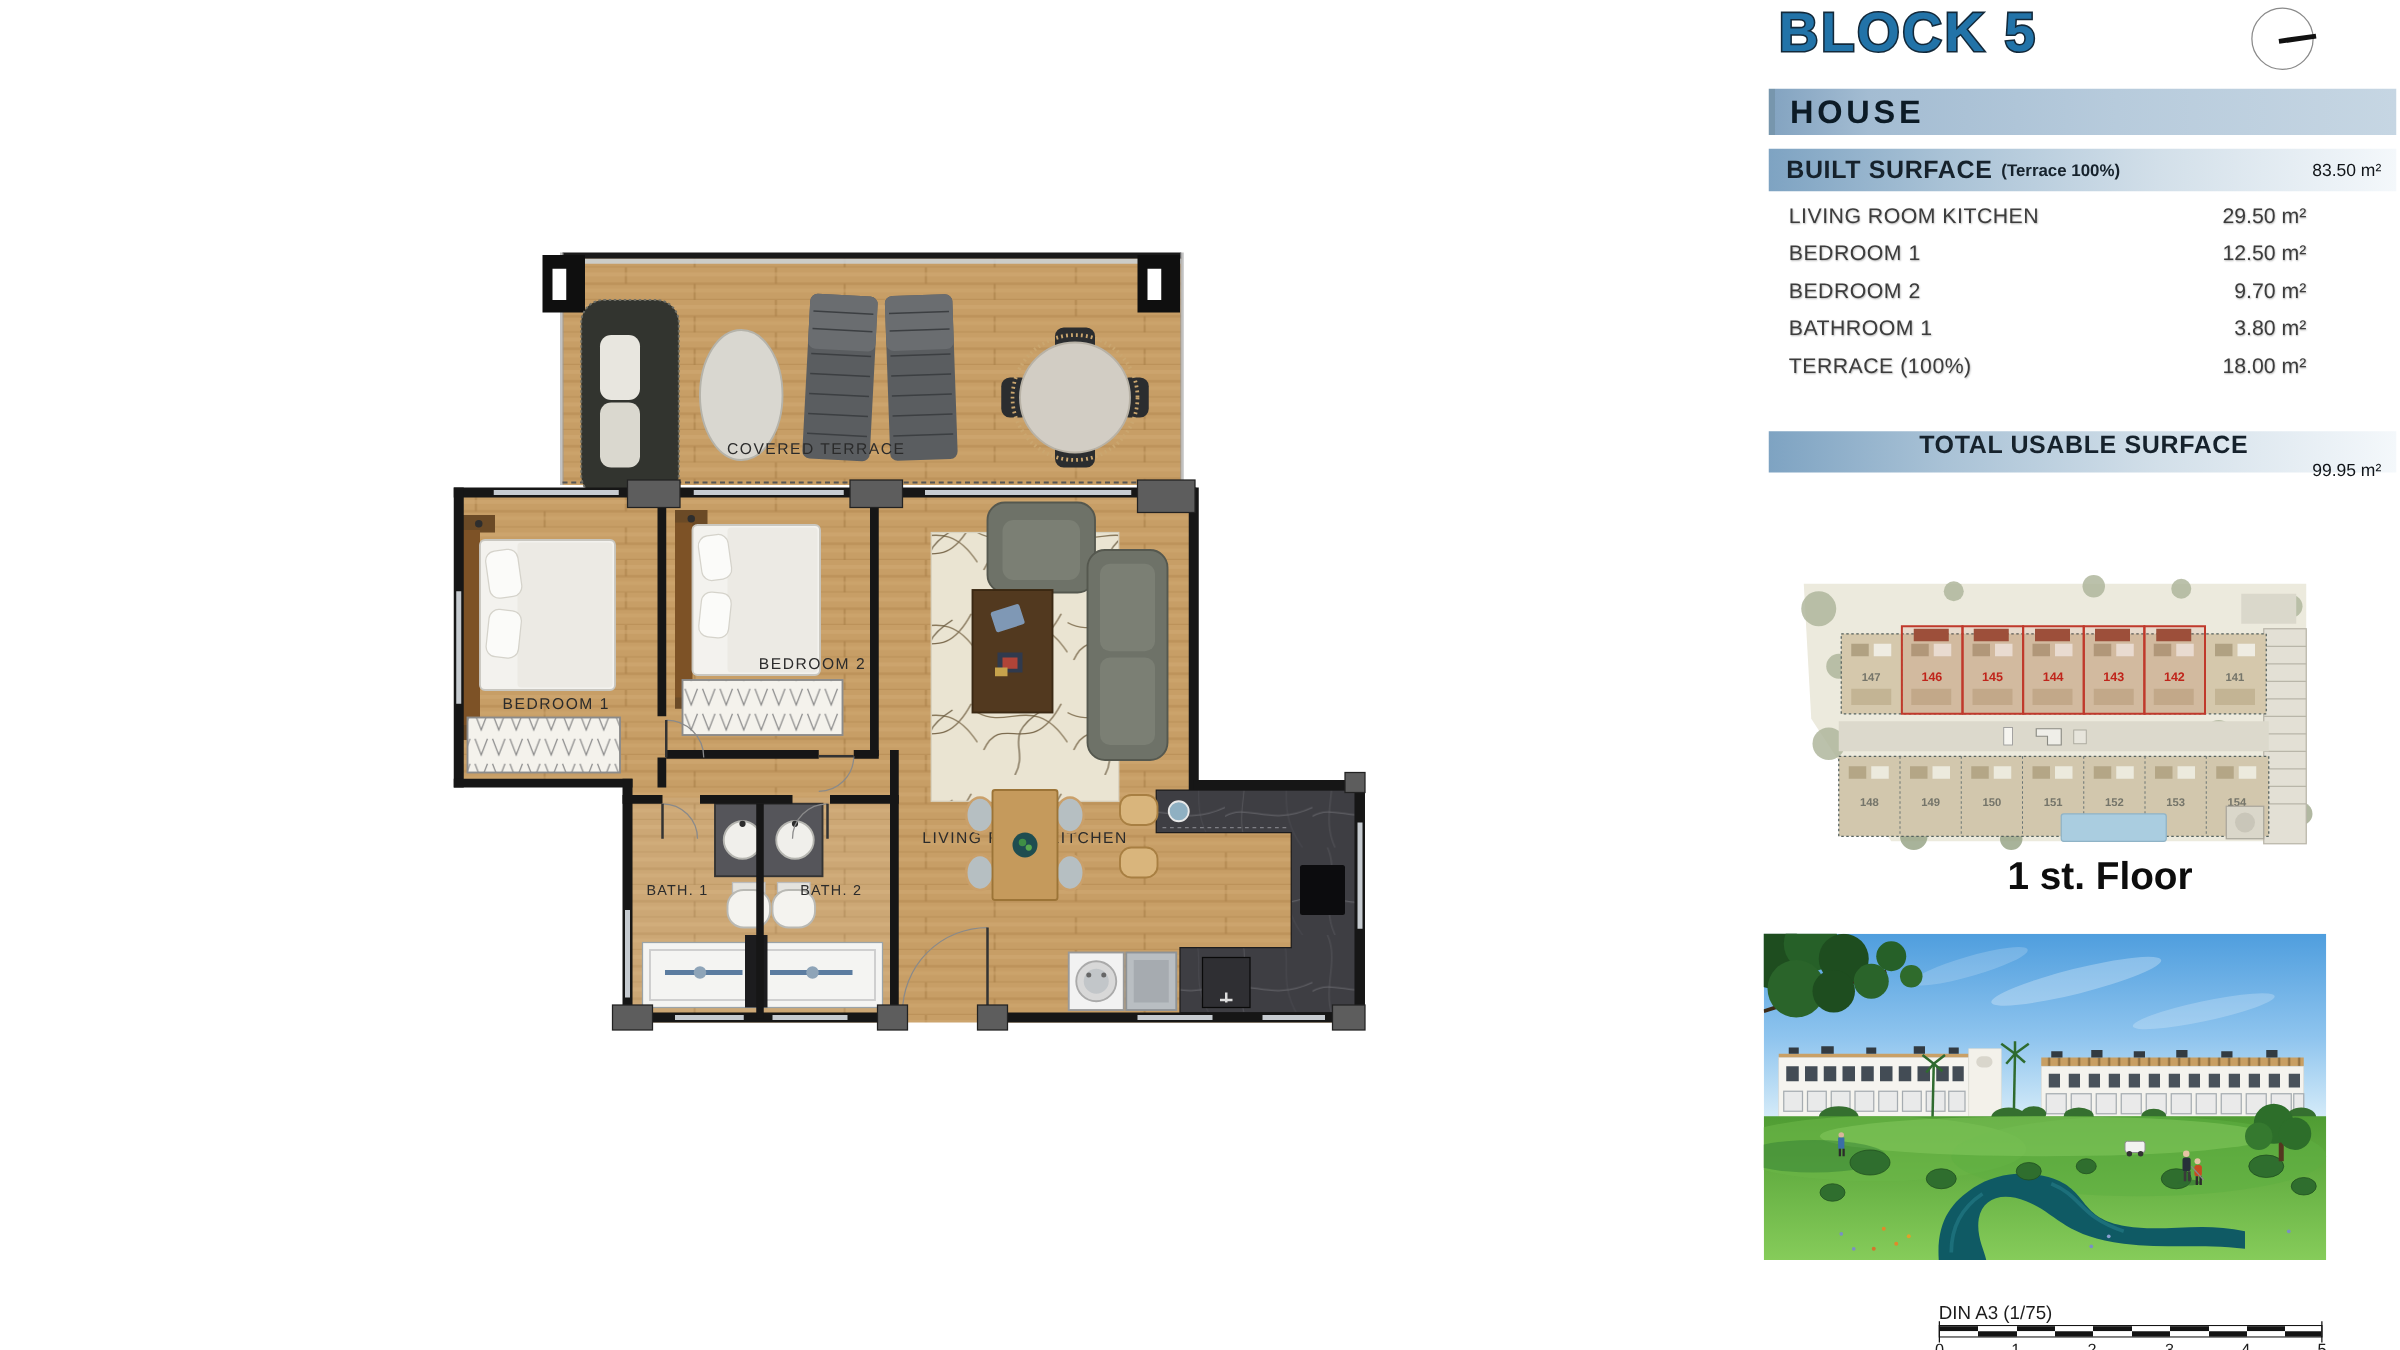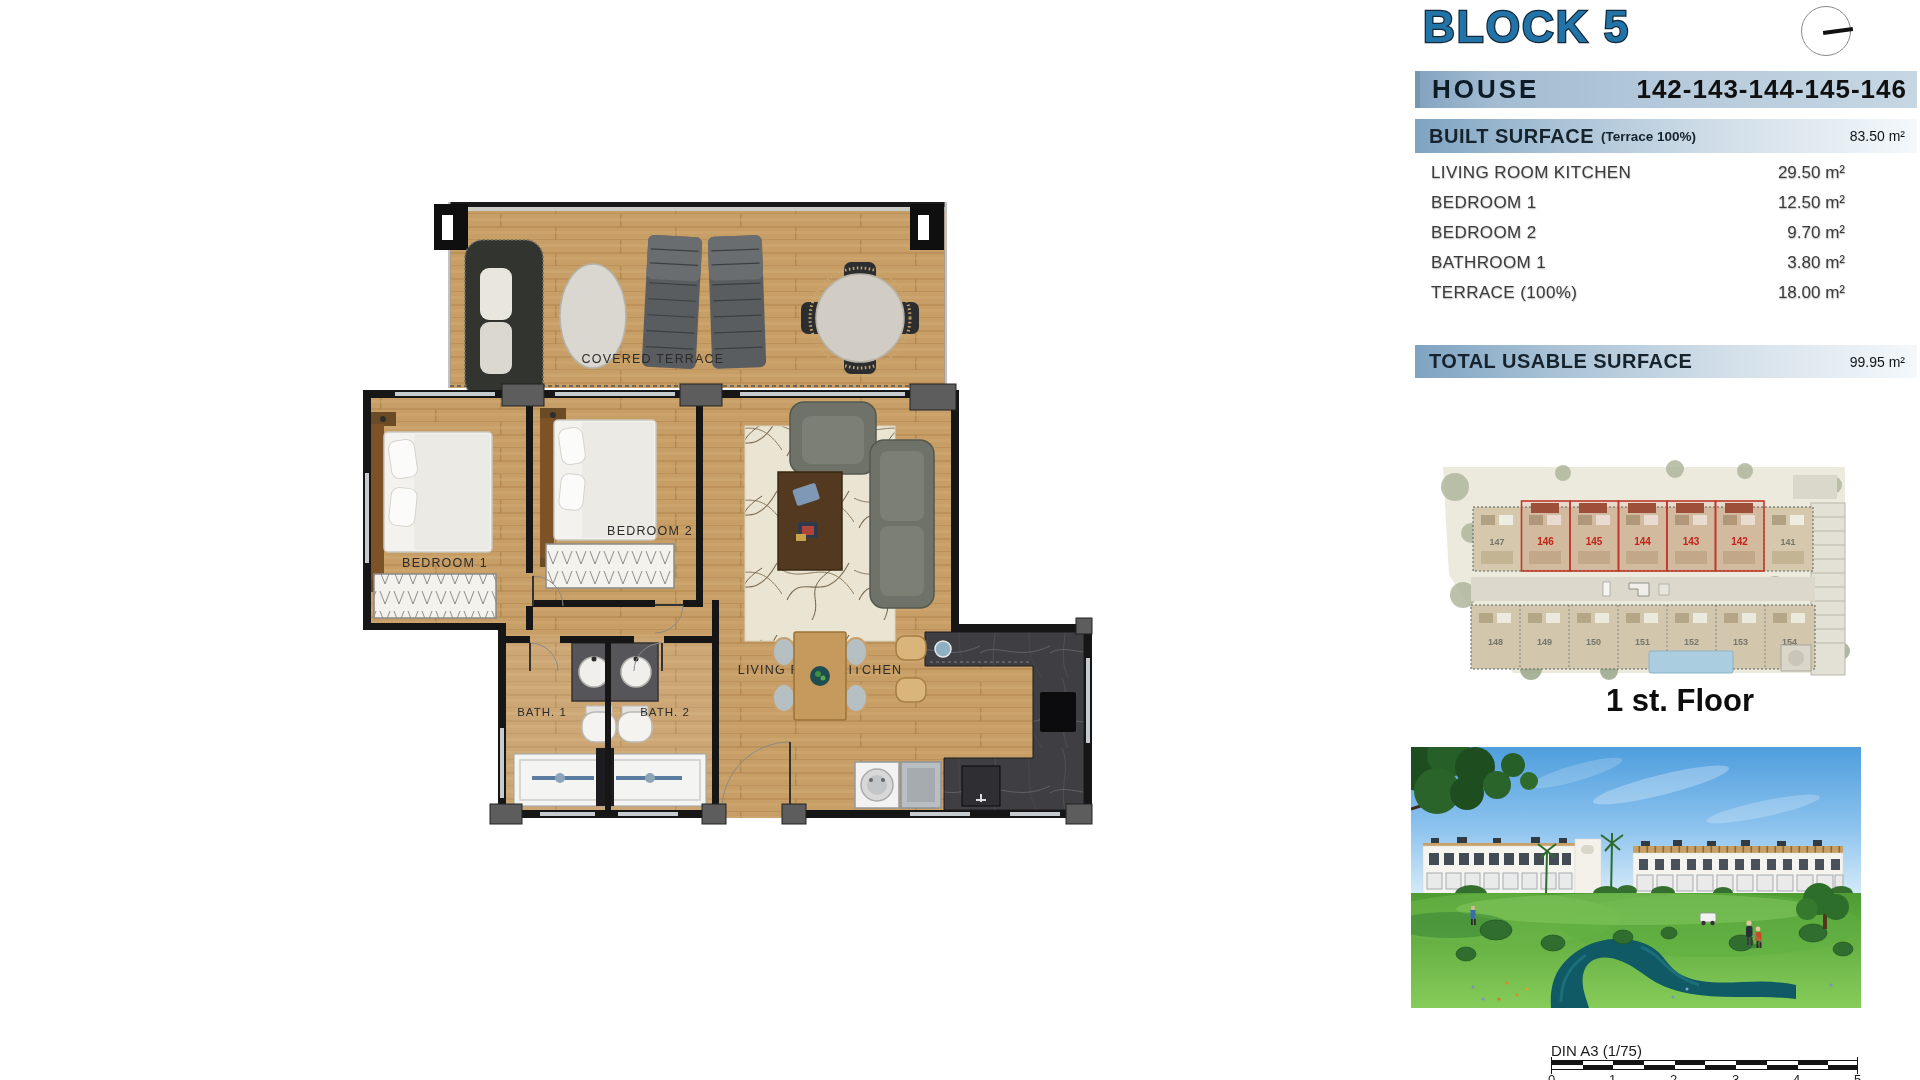--- a/index.html
+++ b/index.html
@@ -32,21 +32,21 @@
   .built-note { font-size:13.5px; font-weight:bold; color:#16222c; margin-left:7px; }
   .bar-value { margin-left:auto; font-size:14px; font-weight:normal; color:#101418; }
 
   .rows { position:absolute; left:0; top:158px; width:442px; }
   .srow { position:relative; height:30px; display:flex; align-items:center; padding:0 12px 0 16px; }
   .srow .lbl { font-size:17px; color:#3c3c3c; letter-spacing:.4px;
     text-shadow:.5px 1px 1.5px rgba(0,0,0,.3); }
   .srow .val { margin-left:auto; font-size:17px; color:#3c3c3c;
     text-shadow:.5px 1px 1.5px rgba(0,0,0,.3); }
 
-  .total-bar { top:345px; height:33px; }
+  .total-bar { top:345px; height:33px;flex-direction:column; }
   .total-label { font-size:20px; font-weight:bold; color:#16222c; letter-spacing:.5px; }
 
   
   .siteplan { position:absolute; left:1413px; top:455px; }
   .site-caption { position:absolute; left:1555px; top:683px; width:250px; text-align:center;
     font-size:31px; font-weight:600; color:#0d0d0d; }
   .photo { position:absolute; left:1411px; top:747px; }
 
   
   .floorplan { position:absolute; left:350px; top:188px; }
@@ -329,21 +329,20 @@
   </svg>
 
   <div class="panel">
     <div class="block-title">BLOCK 5</div>
     <div class="compass">
         <div class="needle"></div>
       </div>
 
     <div class="bar house-bar">
       <span class="house-label">HOUSE</span>
-      <span class="house-numbers">142-143-144-145-146</span>
     </div>
 
     <div class="bar grad-bar built-bar">
       <span class="built-label">BUILT SURFACE</span>
       <span class="built-note">(Terrace 100%)</span>
       <span class="bar-value">83.50 m²</span>
     </div>
 
     <div class="rows">
       <div class="srow">

